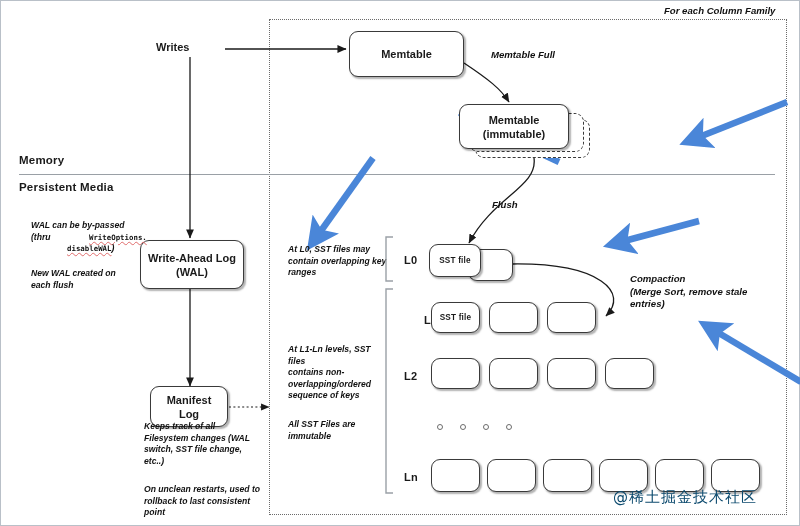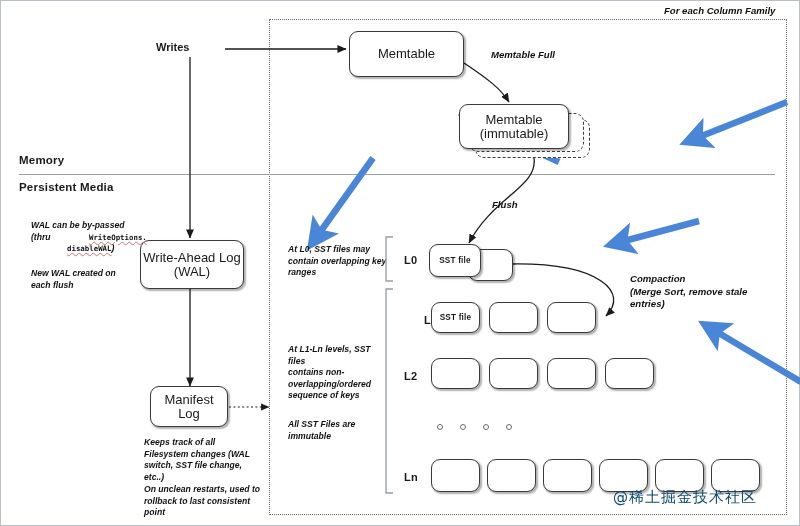--- a/index.html
+++ b/index.html
@@ -13,21 +13,21 @@
   .hdr{font-weight:bold;font-size:11.5px;letter-spacing:.2px;}
   .lbl-bold{font-weight:bold;font-size:11px;}
   .ital{font-style:italic;font-size:8.6px;line-height:11.6px;font-weight:600;color:#111;}
   .ital-lg{font-style:italic;font-size:9.6px;line-height:12.6px;font-weight:600;color:#111;}
   .lvl{font-weight:bold;font-size:11px;letter-spacing:.3px;padding-left:13px;}
 
   
   .box{box-sizing:border-box;background:#fff;border:1.3px solid #3a3a3a;
        border-radius:9px;display:flex;align-items:center;justify-content:center;
        text-align:center;box-shadow:1.5px 1.5px 1.6px rgba(0,0,0,.30);}
-  .box .t{font-weight:normal;font-size:13px;line-height:14px;}
+  .box .t{font-weight:bold;font-size:11px;line-height:14px;}
   .box.sst .t{font-size:8.2px;font-weight:bold;letter-spacing:.2px;}
   .box.dash{border:1.2px dashed #3a3a3a;box-shadow:none;background:#fff;}
 
   
   .rule{height:1px;background:#9aa0a6;}
 
   
   .cf-box{border:1.6px dotted #6b6b6b;box-sizing:border-box;background:transparent;}
 
   
@@ -120,21 +120,21 @@
   </div>
 
   <div class="abs ital" style="left:30px;top:219px;width:130px;">
     <span>WAL can be by-passed</span><br>
     <span>(thru </span><span class="code">WriteOptions.</span><br>
     <span class="code">disableWAL</span><span>)</span>
   </div>
   <div class="abs ital" style="left:30px;top:267px;width:140px;white-space:pre-line;">New WAL created on
 each flush</div>
 
-  <div class="abs ital" style="left:143px;top:436px;width:135px;white-space:pre-line;">Keeps track of all
+  <div class="abs ital" style="left:143px;top:420px;width:135px;white-space:pre-line;">Keeps track of all
 Filesystem changes (WAL
 switch, SST file change,
 etc..)</div>
   <div class="abs ital" style="left:143px;top:483px;width:150px;white-space:pre-line;">On unclean restarts, used to
 rollback to last consistent
 point</div>
 
   <div class="abs ital" style="left:287px;top:243px;width:100px;white-space:pre-line;">At L0, SST files may
 contain overlapping key
 ranges</div>

